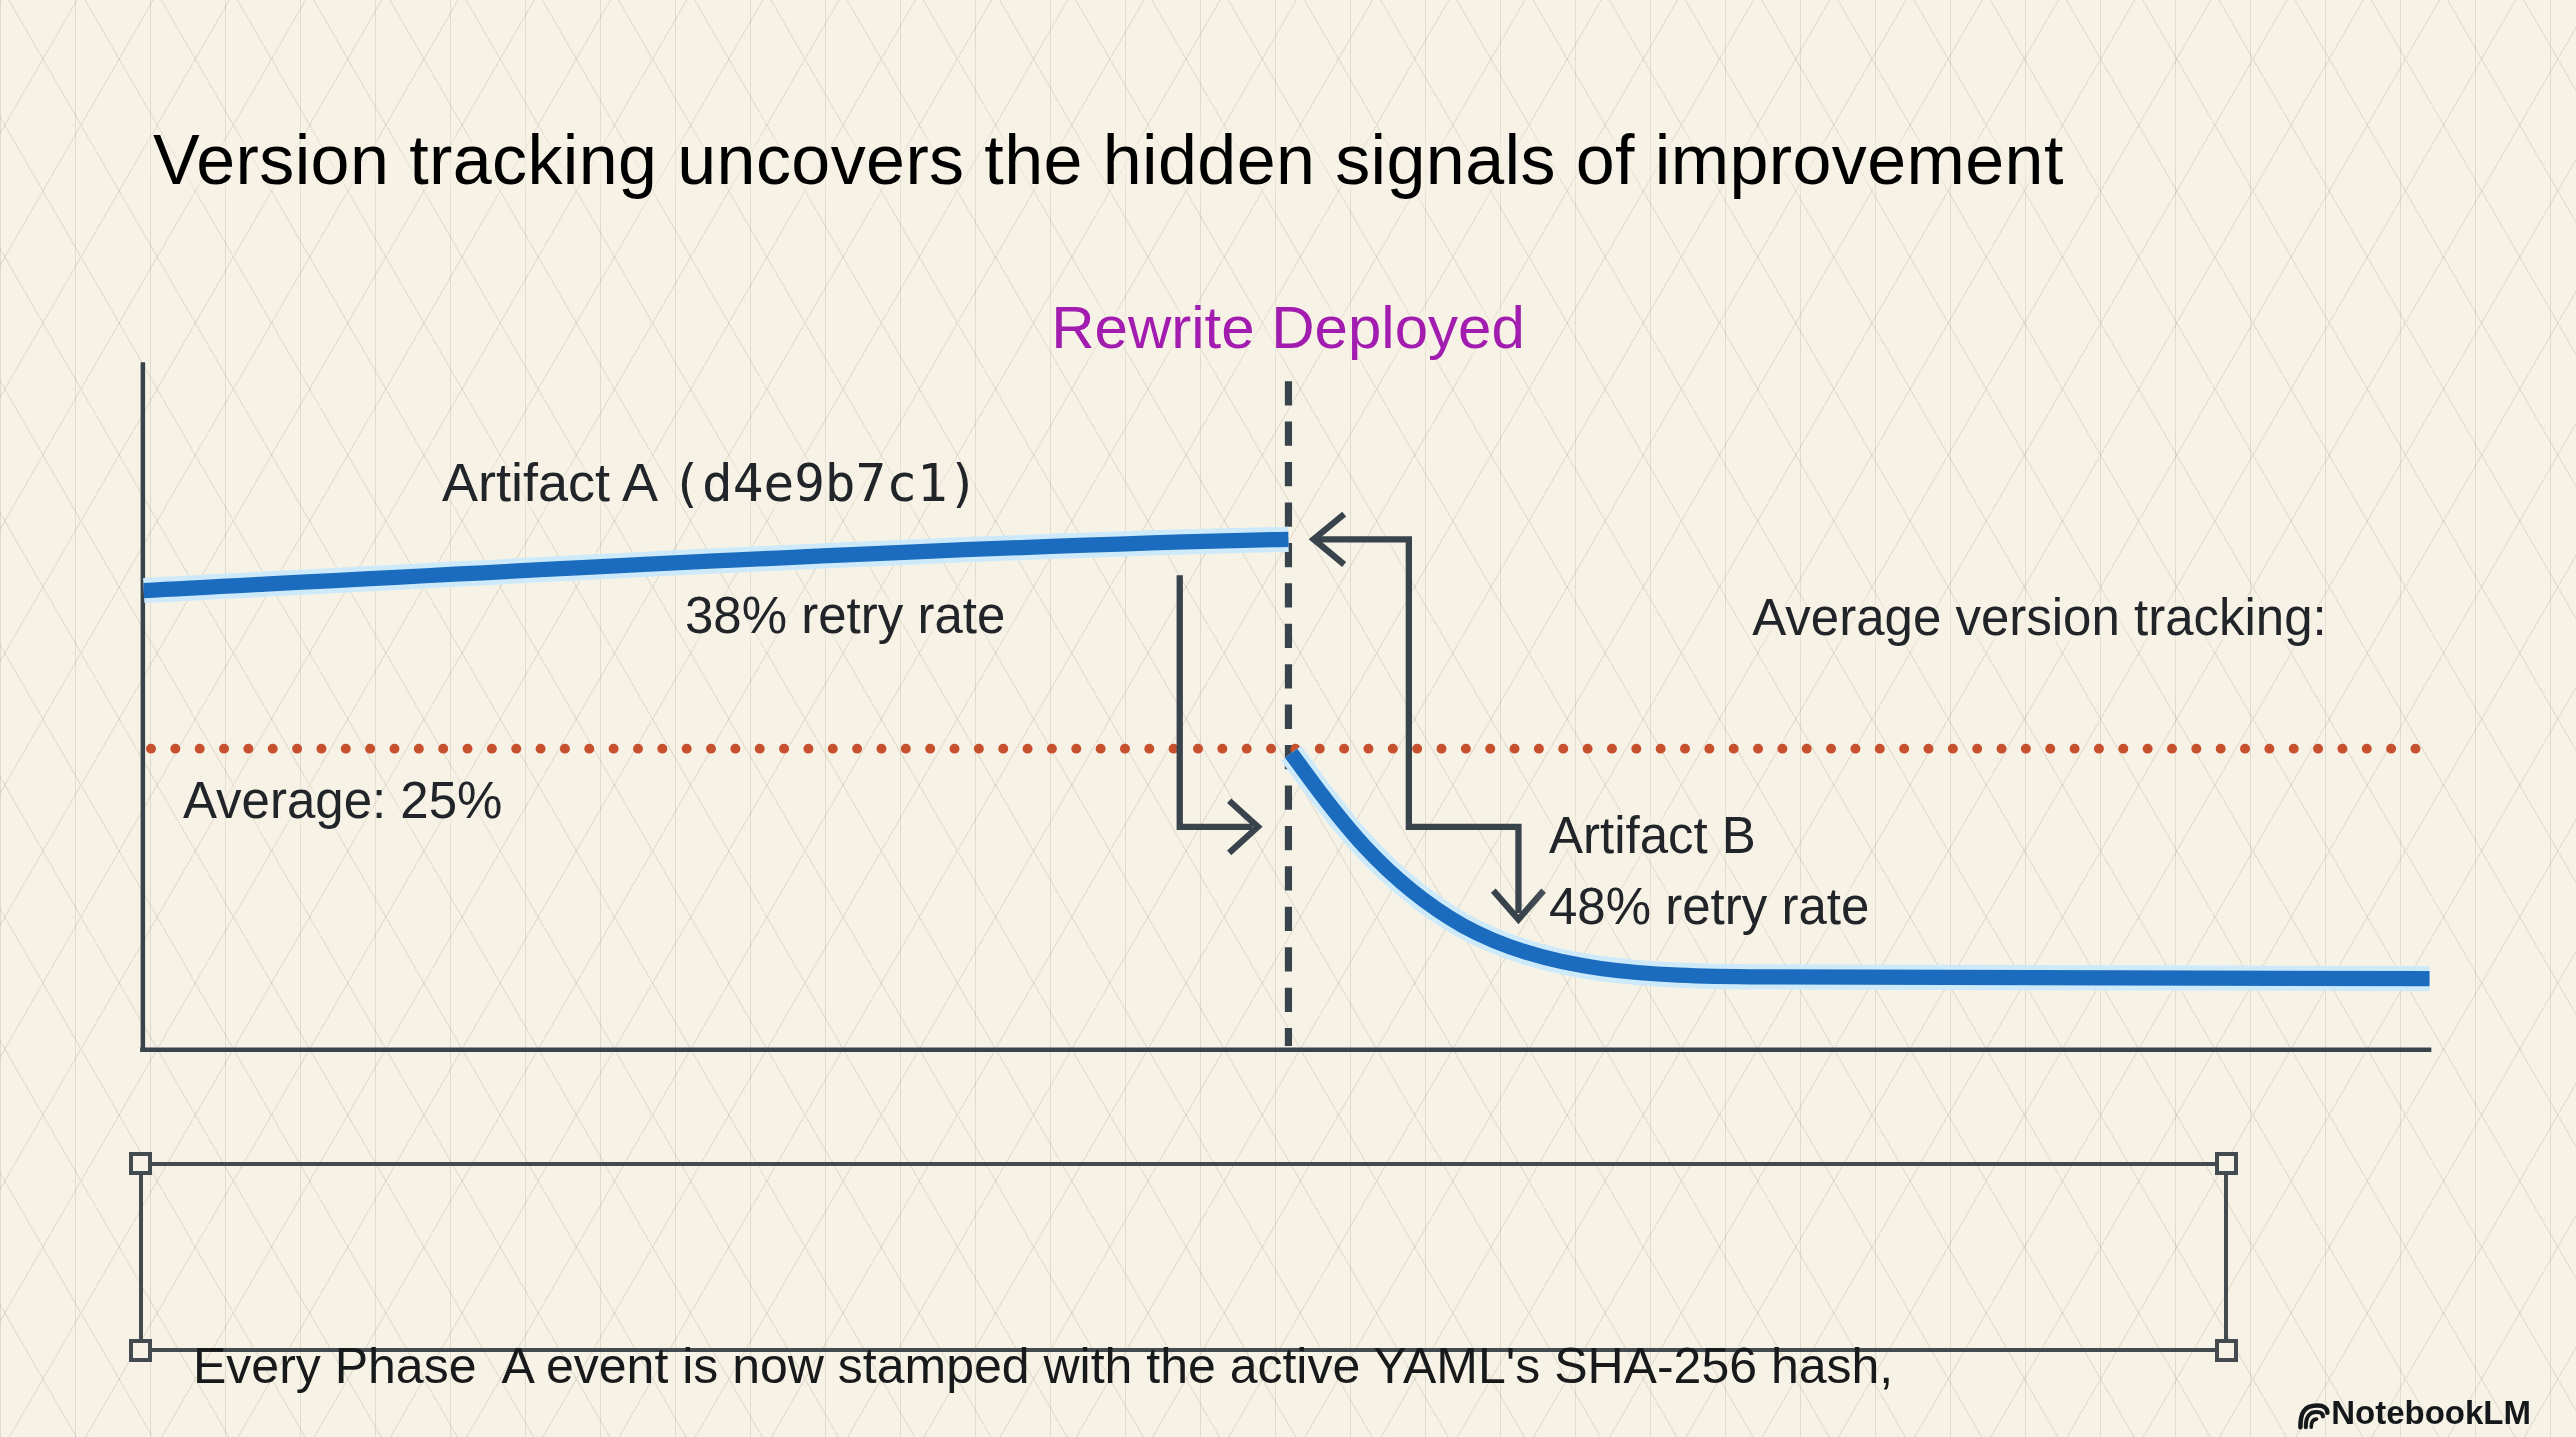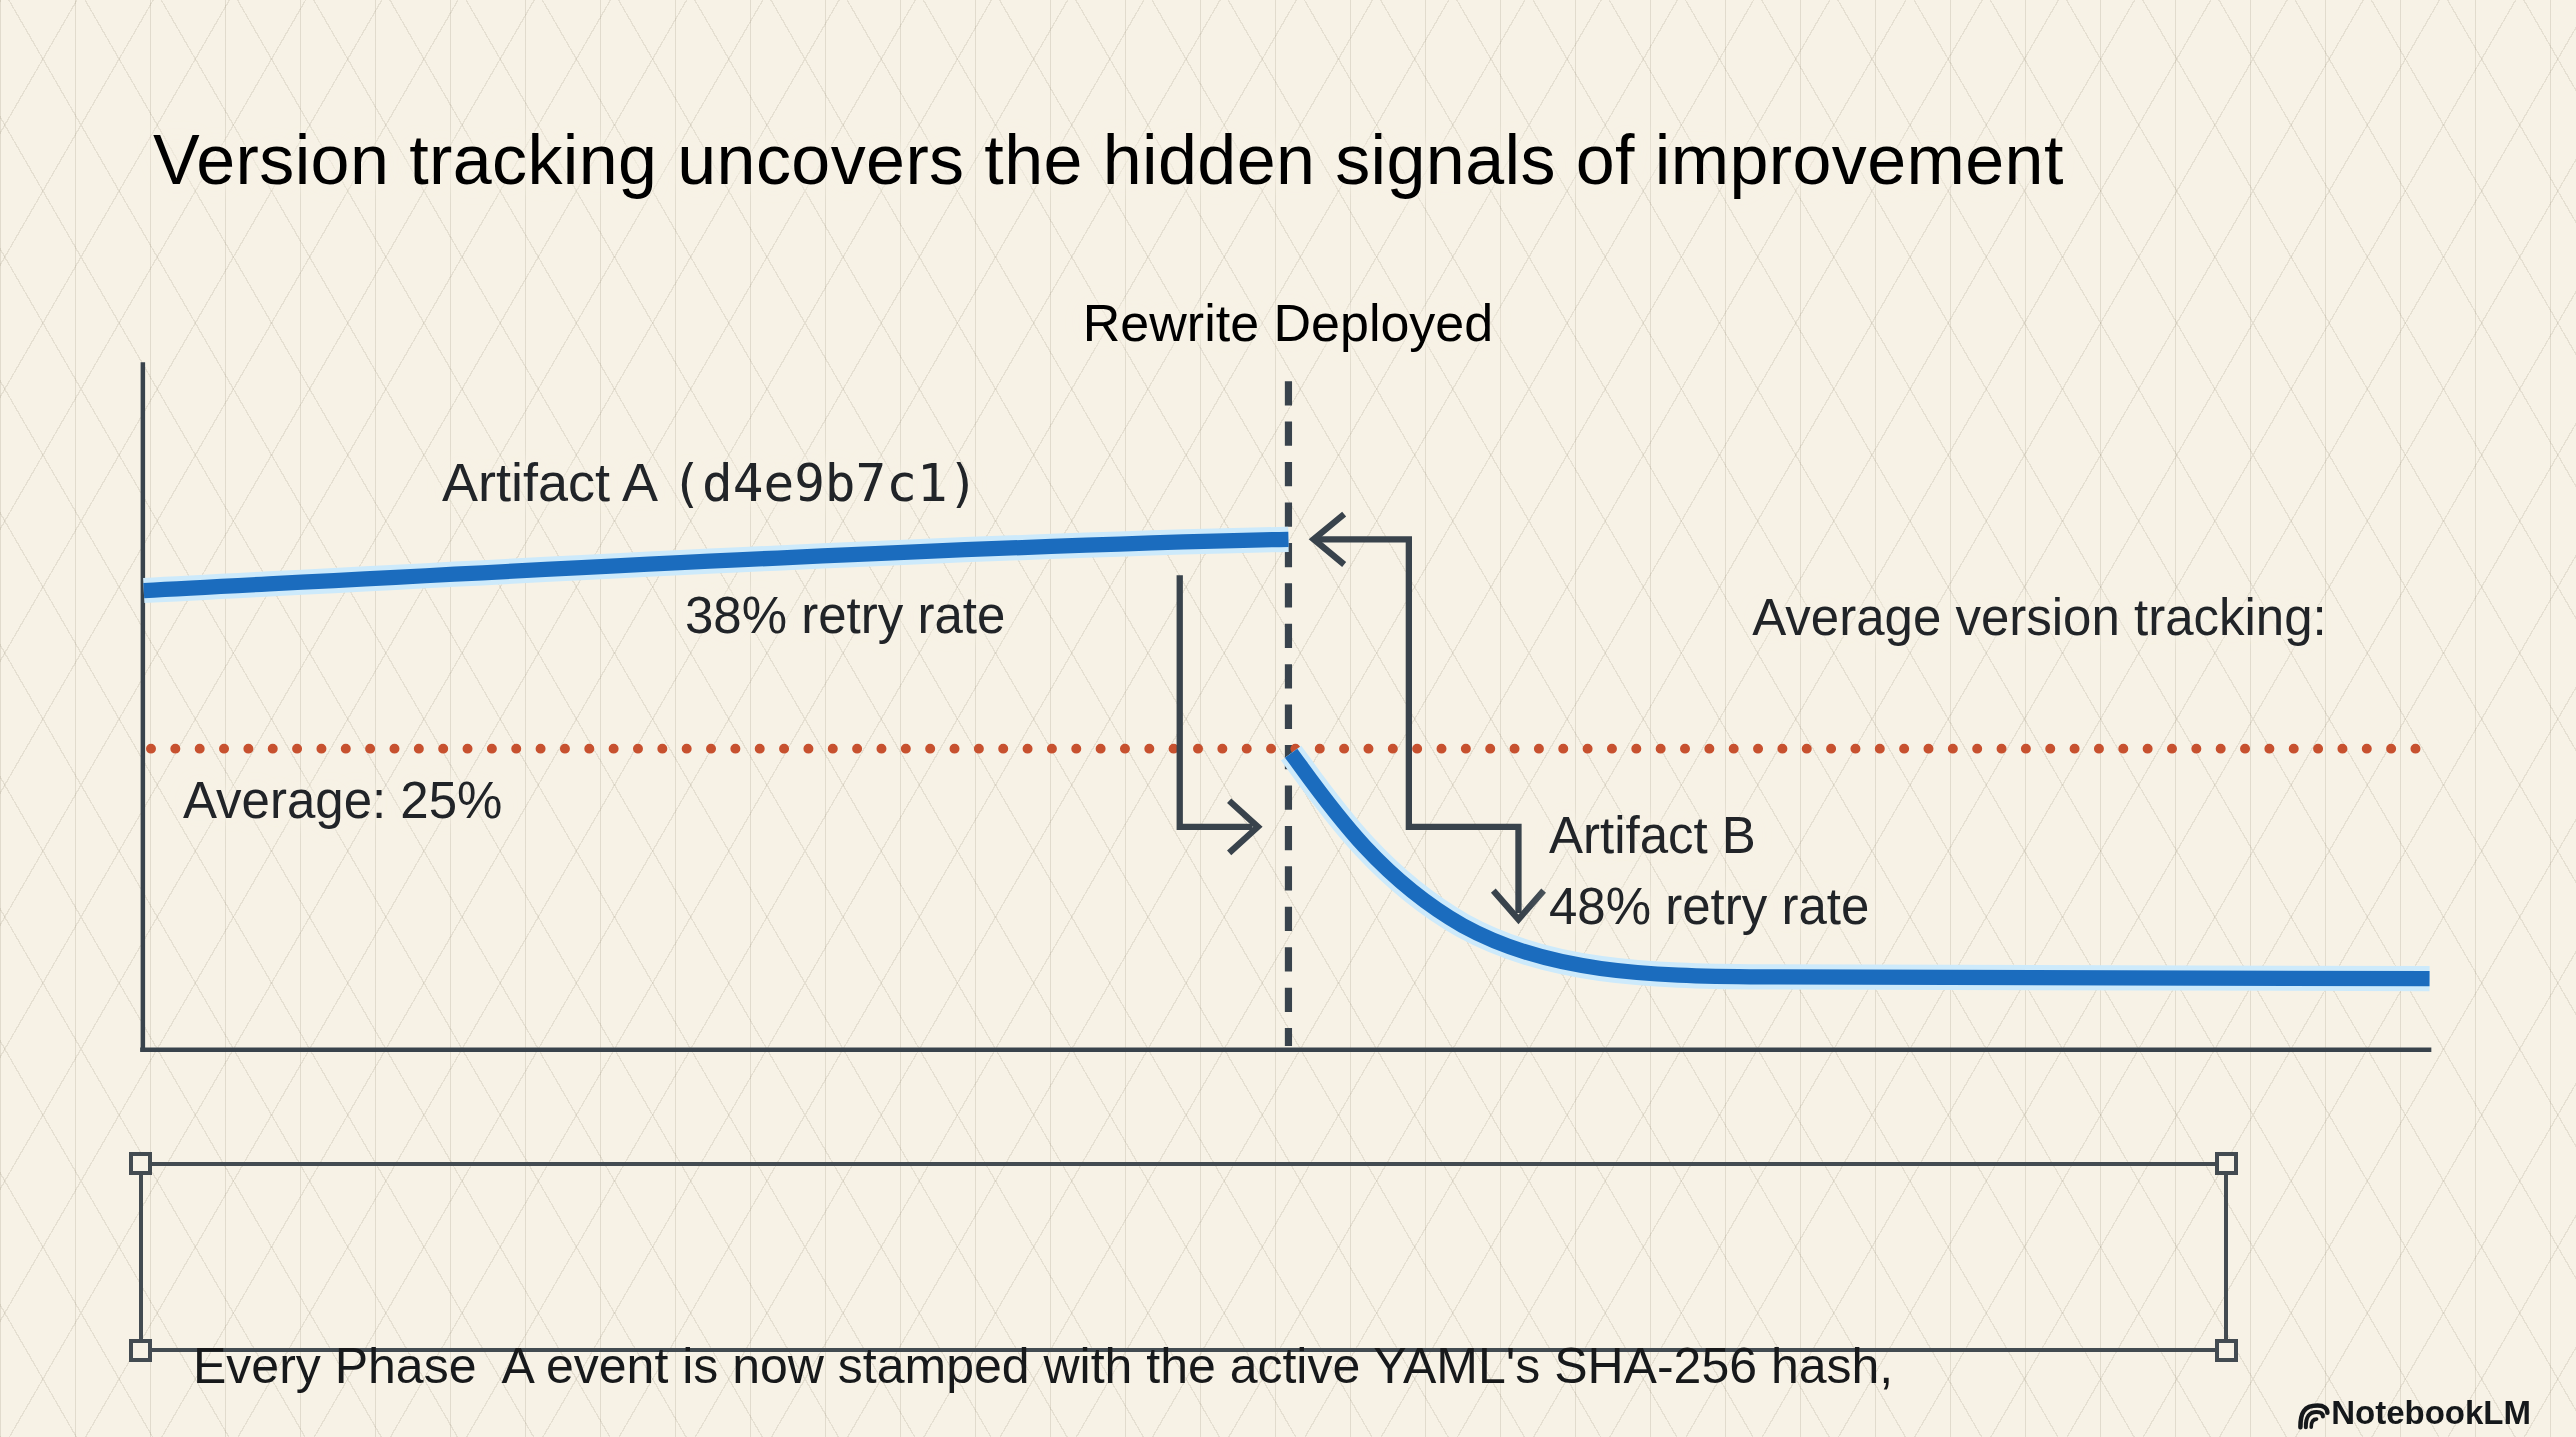--- a/index.html
+++ b/index.html
@@ -21,21 +21,21 @@
   }
   .halo{ text-shadow:0 0 10.8px #f7f2e6,0 0 20px #f7f2e6,0 0 31px #f7f2e6; }
   .title{
     position:absolute;left:153px;top:113px;
     font-size:70px;font-weight:500;letter-spacing:0.4px;color:#000000;
     white-space:nowrap;
     margin-top:7px;
   }
   .event-label{
     position:absolute;left:1288px;top:293px;transform:translateX(-50%);
-    font-size:52px;color:#000000;white-space:nowrap;
+    font-size:60px;color:#a21caf;white-space:nowrap;
   }
   .chart-svg{position:absolute;left:0;top:0;}
   .label-a{position:absolute;left:442px;top:451px;font-size:54px;white-space:nowrap;text-align:right;}
   .label-a .hash{font-family:"DejaVu Sans Mono","Liberation Mono",monospace;font-size:51px;margin-left:0.26em;}
   .anno-38{position:absolute;left:685px;top:586px;font-size:51px;white-space:nowrap;}
   .avg-label{position:absolute;left:183px;top:771px;font-size:51px;white-space:nowrap;}
   .right-note{
     position:absolute;left:1590px;top:582px;width:899px;
     font-size:51px;line-height:72px;text-align:center;white-space:nowrap;
   }

